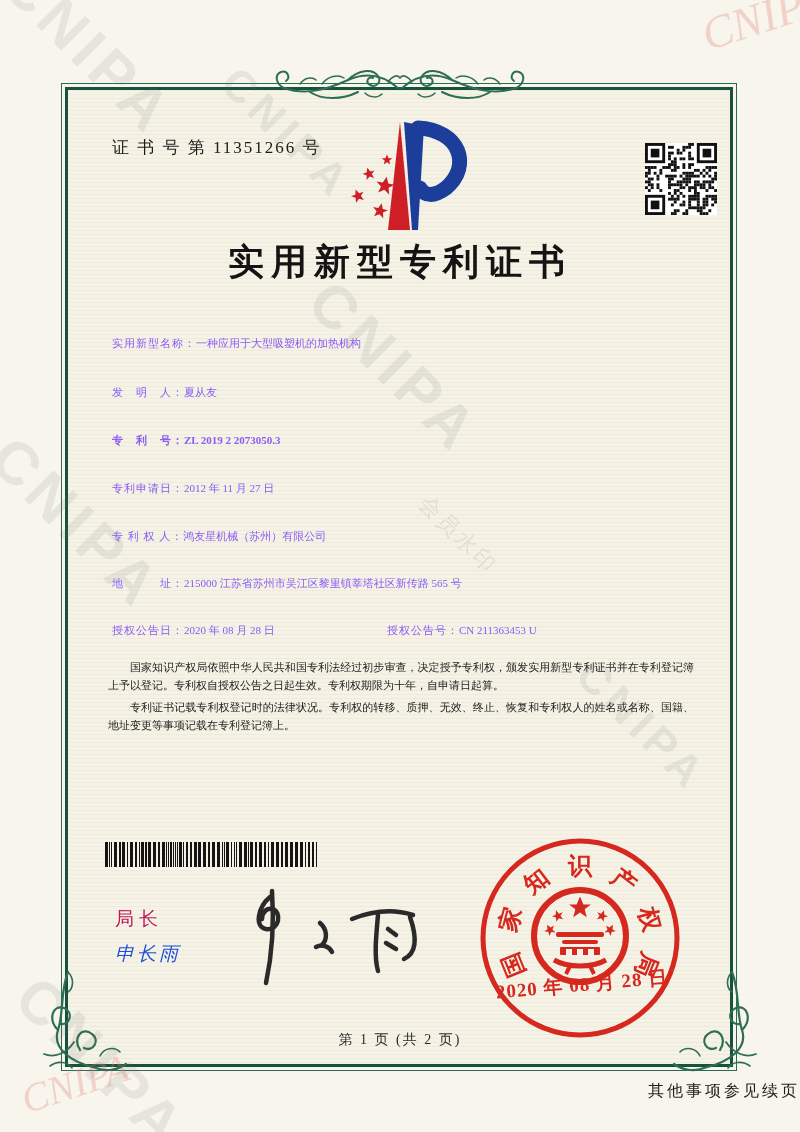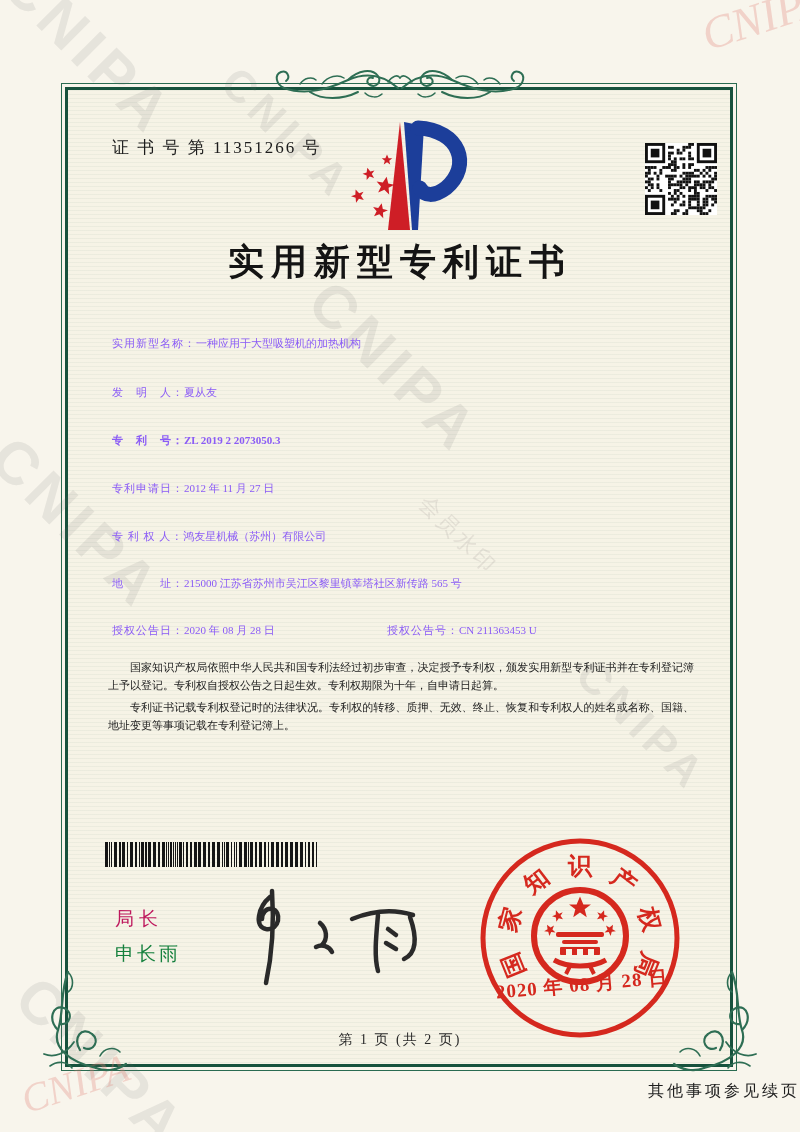--- a/index.html
+++ b/index.html
@@ -25,21 +25,21 @@
   .content{position:absolute;z-index:10;}
   .certno{left:112px;top:136px;font-size:17px;color:#1c1c1c;letter-spacing:2px;}
   .title{left:0;top:238px;width:800px;text-align:center;font-size:36px;font-weight:bold;
          color:#141414;letter-spacing:7px;}
   .frow{left:112px;font-size:11px;color:#8b5cf6;white-space:nowrap;}
   .frow .lab{letter-spacing:1px;}
   .paras{left:108px;top:658px;width:586px;font-size:11px;line-height:1.66;color:#222;
          text-align:justify;}
   .paras p{margin:0 0 3px 0;text-indent:2em;}
   .sig-title{left:115px;top:906px;font-size:19px;color:#be185d;letter-spacing:5px;}
-  .sig-name{left:115px;top:941px;font-size:19px;color:#15803d;letter-spacing:3px;}
+  .sig-name{left:115px;top:941px;font-size:19px;color:#1d4ed8;letter-spacing:3px;font-style:italic;}
   .pagenum{left:0;top:1031px;width:800px;text-align:center;font-size:14px;color:#2a2a2a;
            letter-spacing:2px;}
   .footnote{left:0;top:1081px;width:800px;text-align:right;font-size:16px;color:#1e1e1e;
             letter-spacing:3px;}
   .sealdate{left:492px;top:972px;width:180px;text-align:center;font-size:19px;font-weight:bold;
             color:#d5281e;transform:rotate(-5deg);letter-spacing:1px;z-index:12;}
   svg{display:block;}
 </style>
 </head>
 <body>

